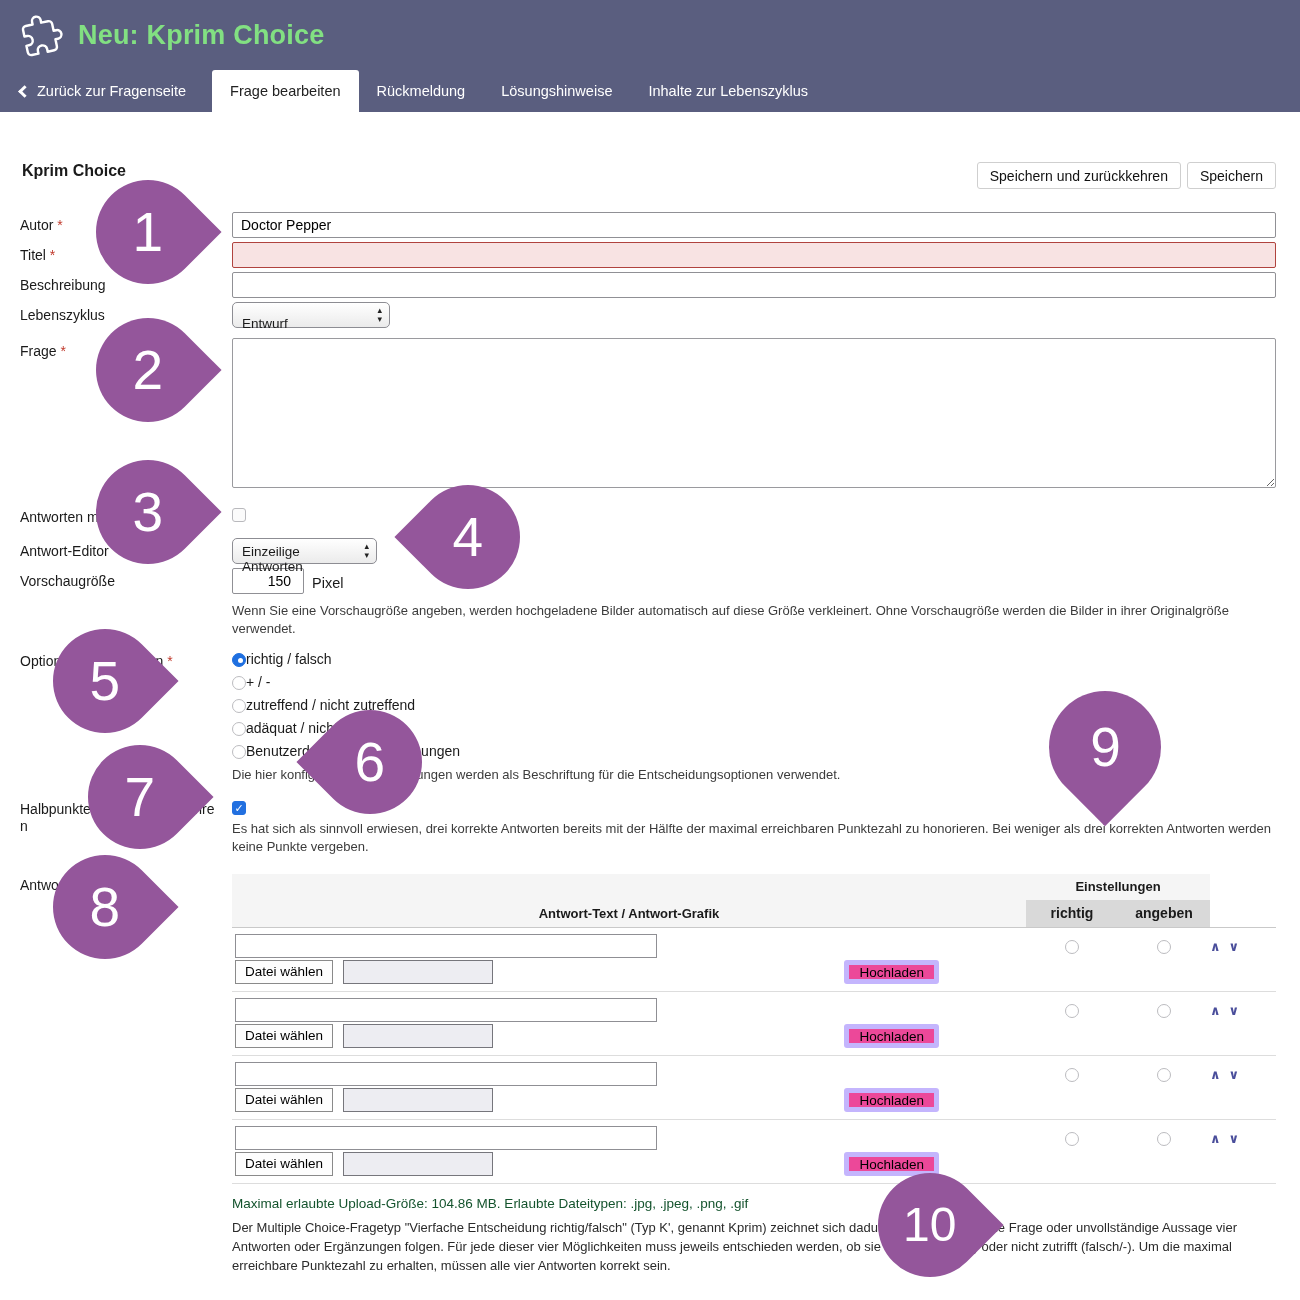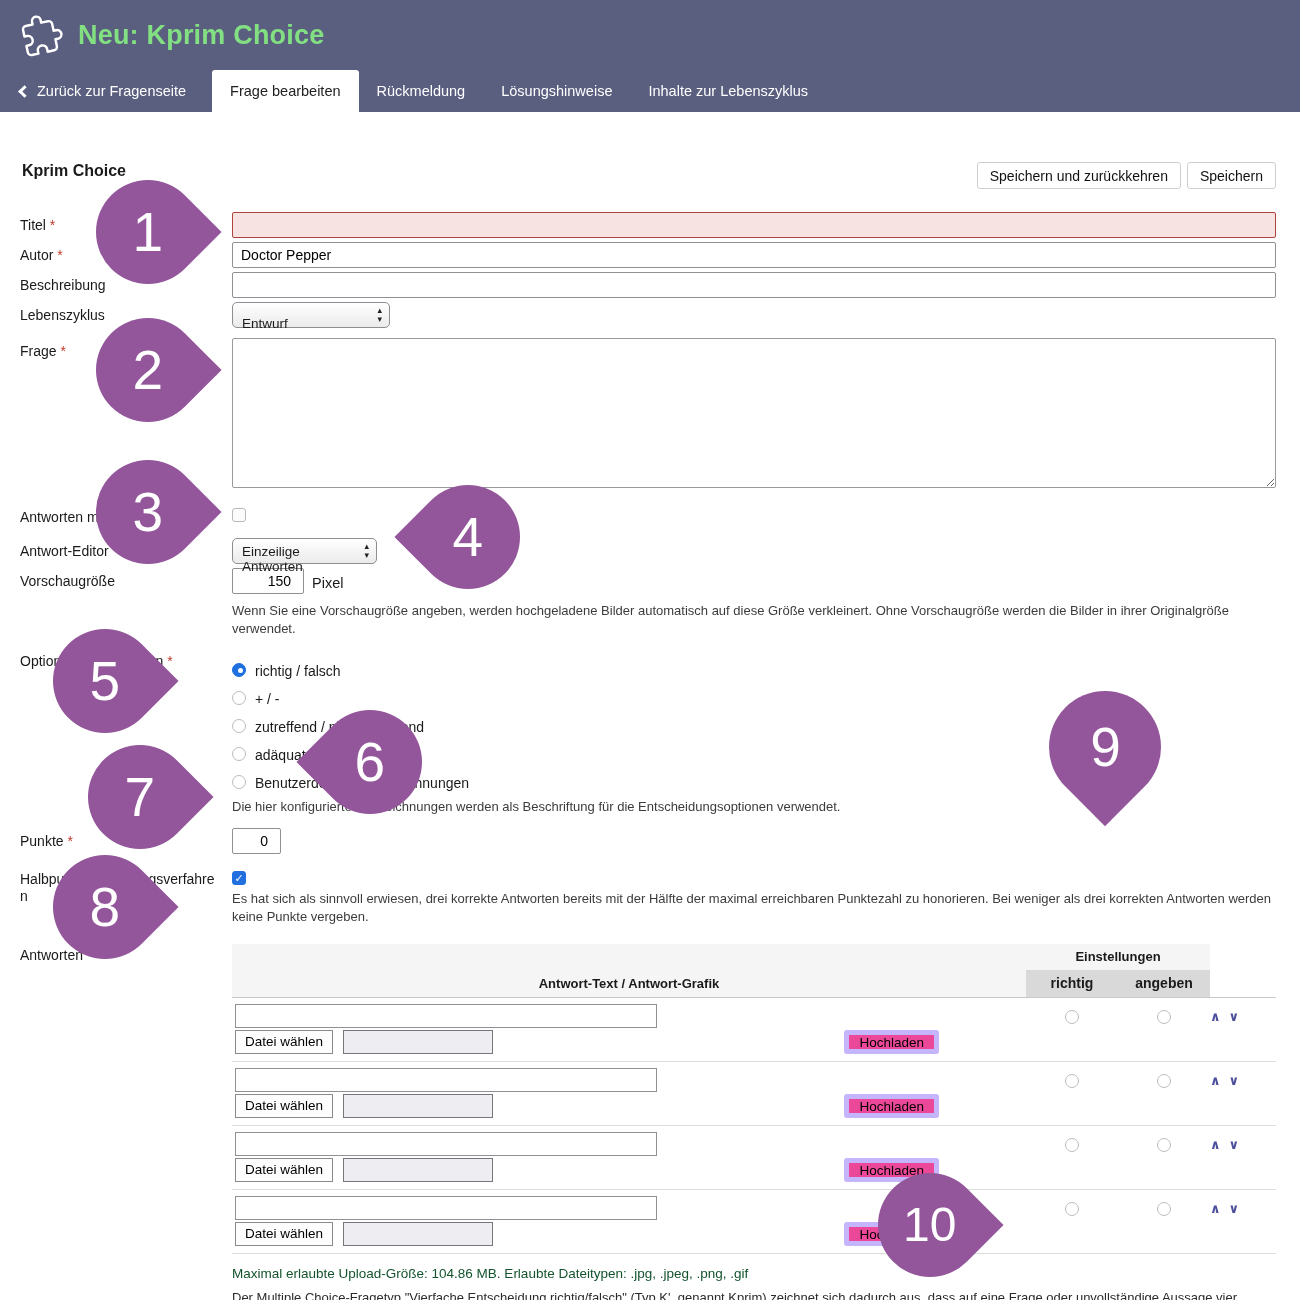--- a/index.html
+++ b/index.html
@@ -39,21 +39,21 @@
   .selectbox { position:relative; display:inline-flex; align-items:center; height:26px; border:1px solid #8d8d93; border-radius:5px; background:linear-gradient(#ffffff,#ebebeb); padding:16px 26px 0 9px; font-size:13.5px; cursor:pointer; }
   .selectbox .arrows { position:absolute; right:7px; top:3px; display:flex; flex-direction:column; line-height:9px; font-size:9px; color:#222; }
   .unit { font-size:14.5px; margin-left:8px; display:inline-block; vertical-align:middle; padding-top:4px; }
   .help { font-size:13px; color:#3c3c3c; line-height:18px; }
   .help-row { margin:8px 0 10px 0; }
   .cb { width:14px; height:14px; border:1px solid #b9b9bd; border-radius:3px; background:#fbfbfb; display:inline-flex; align-items:center; justify-content:center; cursor:pointer; }
   .cb.checked { background:#2270e0; border-color:#2270e0; color:#fff; font-size:11px; font-weight:700; }
   .radio { width:14px; height:14px; border:1px solid #bcbcc0; border-radius:50%; background:#fff; display:inline-block; cursor:pointer; position:relative; flex:0 0 auto; }
   .radio.selected { background:#1e6fe0; border-color:#1e6fe0; }
   .radio.selected::after { content:""; position:absolute; left:4.5px; top:4.5px; width:5px; height:5px; border-radius:50%; background:#fff; }
-  .optline { display:flex; align-items:flex-start; gap:9px; margin-bottom:7px; font-size:14px;margin-top:12px; }
+  .optline { display:flex; align-items:flex-end; gap:0; margin-bottom:7px; font-size:14px; }
 
   
   .atable { margin-top:2px; width:100%; }
   .ath-r1, .ath-r2, .arow { display:grid; grid-template-columns:1fr 92px 92px 66px; }
   .ath-r1 .cell { background:#f5f5f5; height:26px; }
   .ath-r1 .settings { grid-column:2 / span 2; background:#f5f5f5; display:flex; align-items:center; justify-content:center; font-size:13px; font-weight:700; }
   .ath-r1 .endcap { background:#f5f5f5; }
   .ath-r2 { border-bottom:1px solid #c9c9c9; }
   .ath-r2 .main { background:#f5f5f5; display:flex; align-items:center; justify-content:center; font-size:13px; font-weight:700; height:27px; }
   .ath-r2 .col { background:#d9d9d9; display:flex; align-items:center; justify-content:center; font-size:14px; font-weight:700; }
@@ -115,27 +115,27 @@
       <h2>Kprim Choice</h2>
       <div class="btnrow">
         <button class="btn">Speichern und zurückkehren</button>
         <button class="btn">Speichern</button>
       </div>
     </div>
 
     <div class="form">
 
       <div class="frow">
+        <div class="flabel"><span>Autor</span> <span class="req">*</span></div>
+        <div class="fctrl"><input class="txt" value="Doctor Pepper" style=""></div>
+      </div>
+
+      <div class="frow">
         <div class="flabel"><span>Titel</span> <span class="req">*</span></div>
         <div class="fctrl"><input class="txt error" value="" style=""></div>
-      </div>
-
-      <div class="frow">
-        <div class="flabel"><span>Autor</span> <span class="req">*</span></div>
-        <div class="fctrl"><input class="txt" value="Doctor Pepper" style=""></div>
       </div>
 
       <div class="frow">
         <div class="flabel">Beschreibung</div>
         <div class="fctrl"><input class="txt" value="" style=""></div>
       </div>
 
       <div class="frow">
         <div class="flabel">Lebenszyklus</div>
         <div class="fctrl">
@@ -203,24 +203,20 @@
             <span>adäquat / nicht adäquat</span>
           </div>
           <div class="optline">
             <span class="radio"></span>
             <span>Benutzerdefinierte Bezeichnungen</span>
           </div>
           <div class="help">Die hier konfigurierten Bezeichnungen werden als Beschriftung für die Entscheidungsoptionen verwendet.</div>
         </div>
       </div>
 
-      <div class="frow" style="margin-top:12px;">
-        <div class="flabel"><span>Punkte</span> <span class="req">*</span></div>
-        <div class="fctrl"><input class="num" style="width: 49px;" value="0"></div>
-      </div>
 
       <div class="frow" style="margin-top:12px; margin-bottom:0;">
         <div class="flabel">Halbpunktebewertungsverfahren</div>
         <div class="fctrl" style="padding-top:2px;">
           <span class="cb checked">
               <span>✓</span>
             </span>
           <div class="help" style="margin-top:4px;">Es hat sich als sinnvoll erwiesen, drei korrekte Antworten bereits mit der Hälfte der maximal erreichbaren Punktezahl zu honorieren. Bei weniger als drei korrekten Antworten werden keine Punkte vergeben.</div>
         </div>
       </div>

